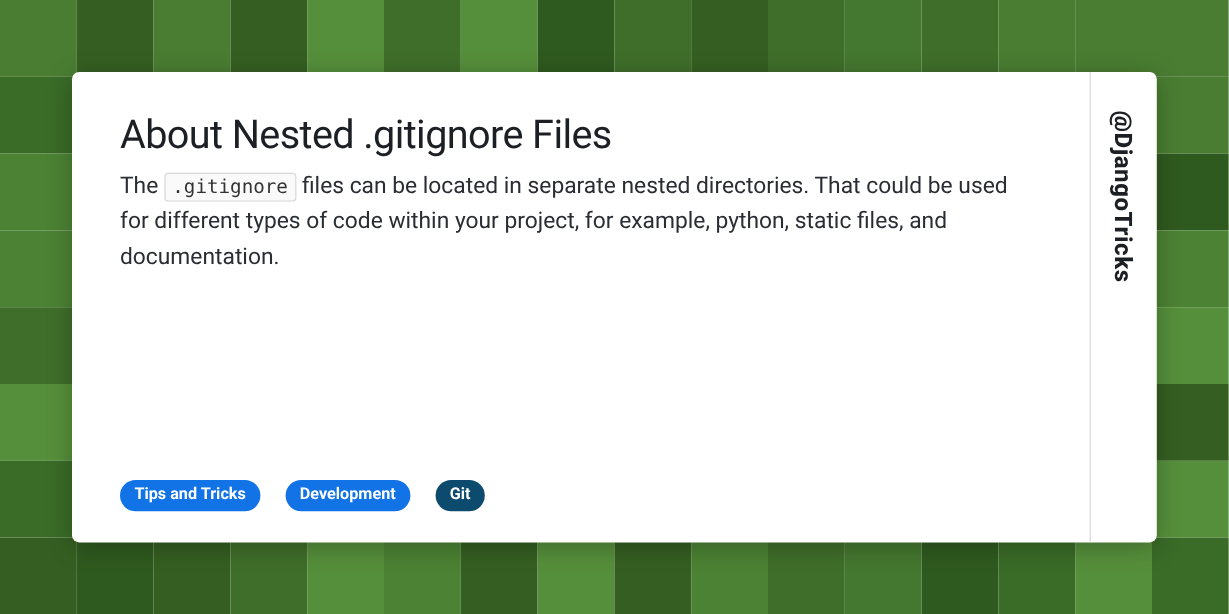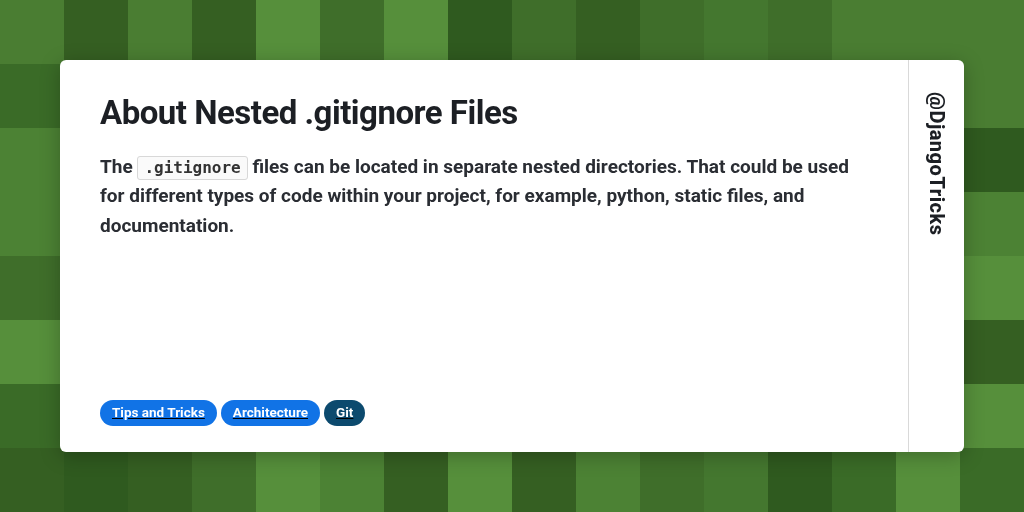--- a/index.html
+++ b/index.html
@@ -25,48 +25,47 @@
   }
   .main {
     flex: 1;
     padding: 34px 40px 28px 40px;
     display: flex;
     flex-direction: column;
     position: relative;
   }
   .title {
     font-size: 33px;
-    font-weight: 700;
+    font-weight: 400;
     color: #1c1f24;
     letter-spacing: -0.5px;
-    margin-bottom: 20px;
+    margin-bottom: 8px;
     line-height: 1.15;
   }
   .desc {
     font-size: 19px;
     line-height: 1.55;
     color: #2a2d33;
-    font-weight: 700;
+    font-weight: 400;
   }
   .desc code {
     font-family: ui-monospace, SFMono-Regular, "SF Mono", Menlo, Consolas, monospace;
     font-size: 16px;
     background: #fafafa;
     border: 1px solid #d8d8d8;
     border-radius: 3px;
     padding: 1px 6px 2px 6px;
     color: #333;
   }
   .tags {
     position: absolute;
     left: 40px; bottom: 26px;
     display: flex;
-    gap: 4px;
+    gap: 21px;
     flex-wrap: wrap;
-    text-decoration: underline;
   }
   .tag {
     display: inline-block;
     font-size: 13.5px;
     font-weight: 700;
     color: #fff;
     padding: 4px 12px;
     border-radius: 999px;
     line-height: 1.3;
   }
@@ -223,20 +222,20 @@
   </div>
 
 <div class="card">
   <div class="main">
     <h1 class="title">About Nested .gitignore Files</h1>
     <p class="desc">
       <span>The </span><code>.gitignore</code><span> files can be located in separate nested directories. That could be used for different types of code within your project, for example, python, static files, and documentation.</span>
     </p>
     <div class="tags" id="tags">
         <span class="tag blue">Tips and Tricks</span>
-        <span class="tag blue">Architecture</span>
+        <span class="tag blue">Development</span>
         <span class="tag grey">Git</span>
       </div>
   </div>
   <div class="side">
     <div class="handle">@DjangoTricks</div>
   </div>
 </div>
 
 </body></html>

